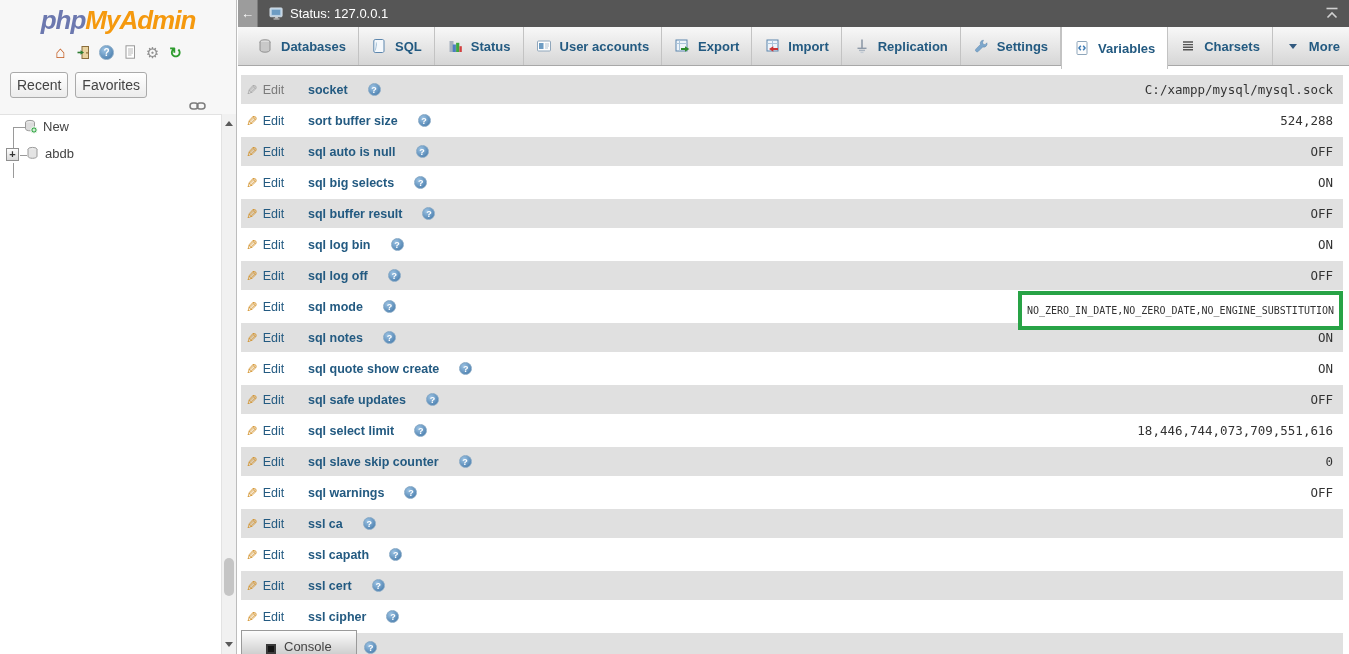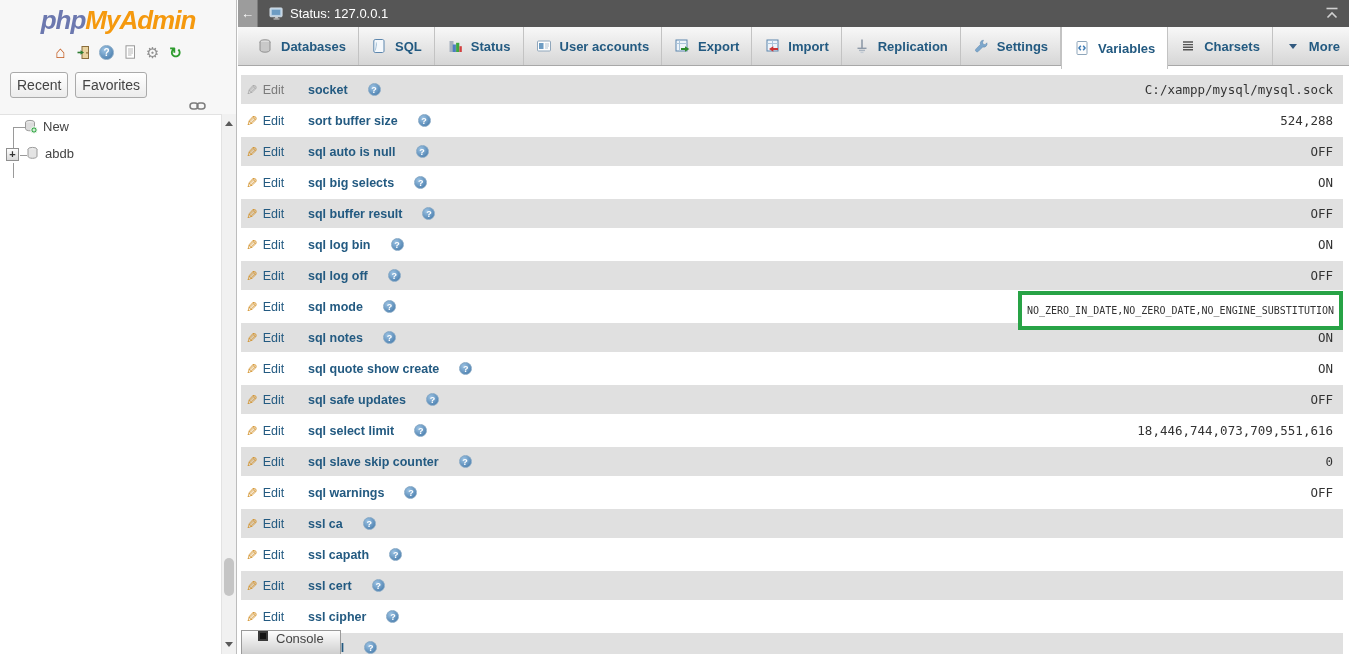--- a/index.html
+++ b/index.html
@@ -85,21 +85,21 @@
     background:radial-gradient(circle at 35% 30%, #9cc3e4, #3c72a4);
     color:#fff; font-size:9px; font-weight:bold; display:flex; align-items:center;
     justify-content:center; cursor:pointer; border:1px solid #87a9c6; }
   .value-cell { margin-left:auto; font-family:"DejaVu Sans Mono", monospace;
     font-size:12.5px; color:#333; }
   .hl-box { position:absolute; right:0; top:-1px; bottom:-9px; border:4px solid #28a346;
     background:#fff; display:flex; align-items:center; padding:0 5px; }
   .hl-box .value-cell { margin-left:0; font-size:10px; }
 
   .console-btn { position:absolute; left:3px; bottom:0; height:24px; z-index:25;
-    display:flex; align-items:flex-start; gap:8px; padding:0 16px;
+    display:flex; align-items:flex-end; gap:8px; padding:0 24px;
     background:linear-gradient(#fdfdfd,#cfcfcf); border:1px solid #9a9a9a; border-bottom:none;
     font-size:13px; color:#444; font-family:"Liberation Sans", sans-serif; cursor:pointer; }
   .console-square { width:10px; height:10px; background:#151515; border:2px solid #3a3a3a; }
 </style>
 </head>
 <body>
 
 <div class="app">
 
   <aside class="sidebar">

